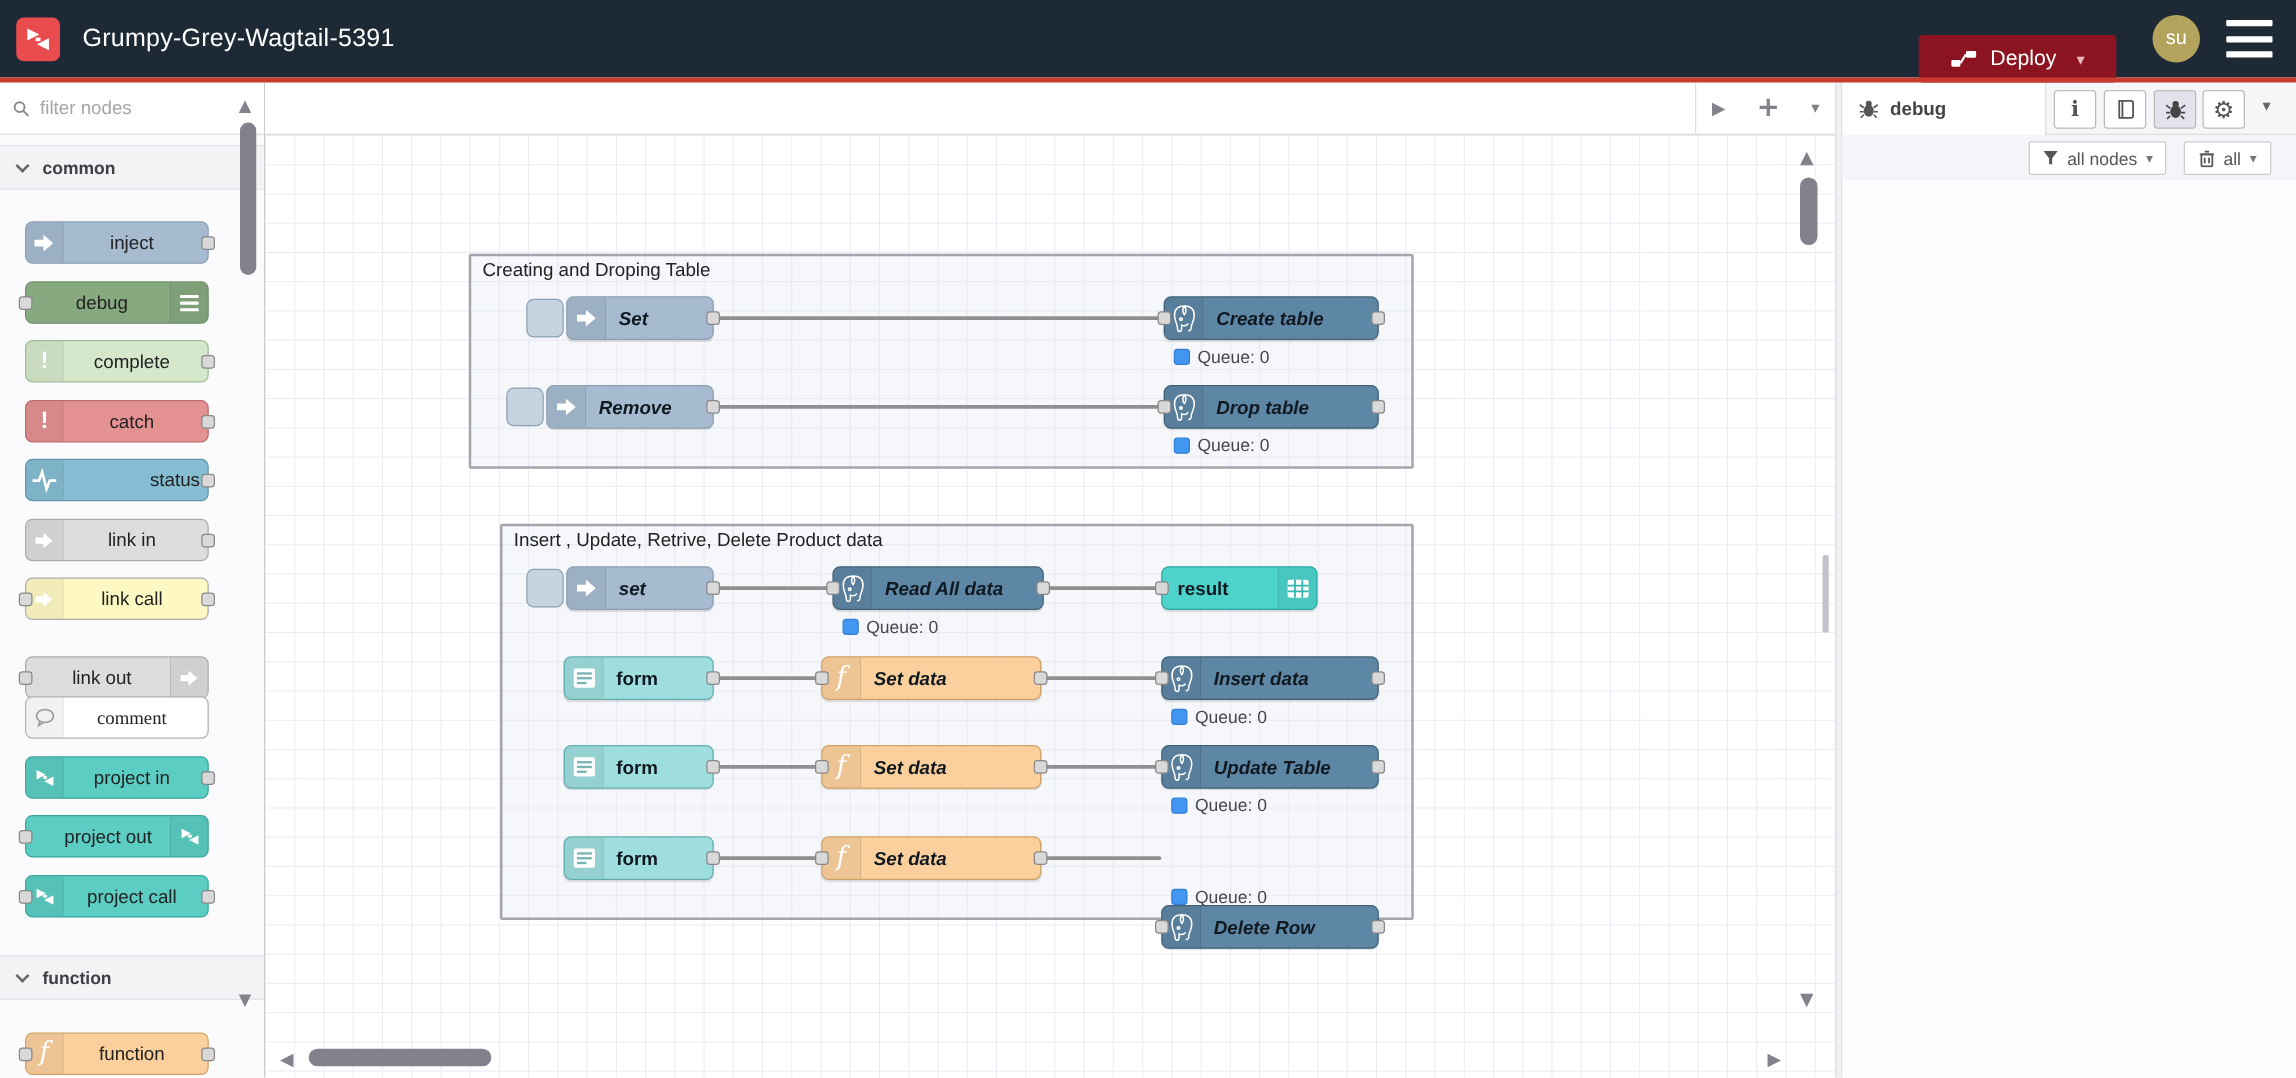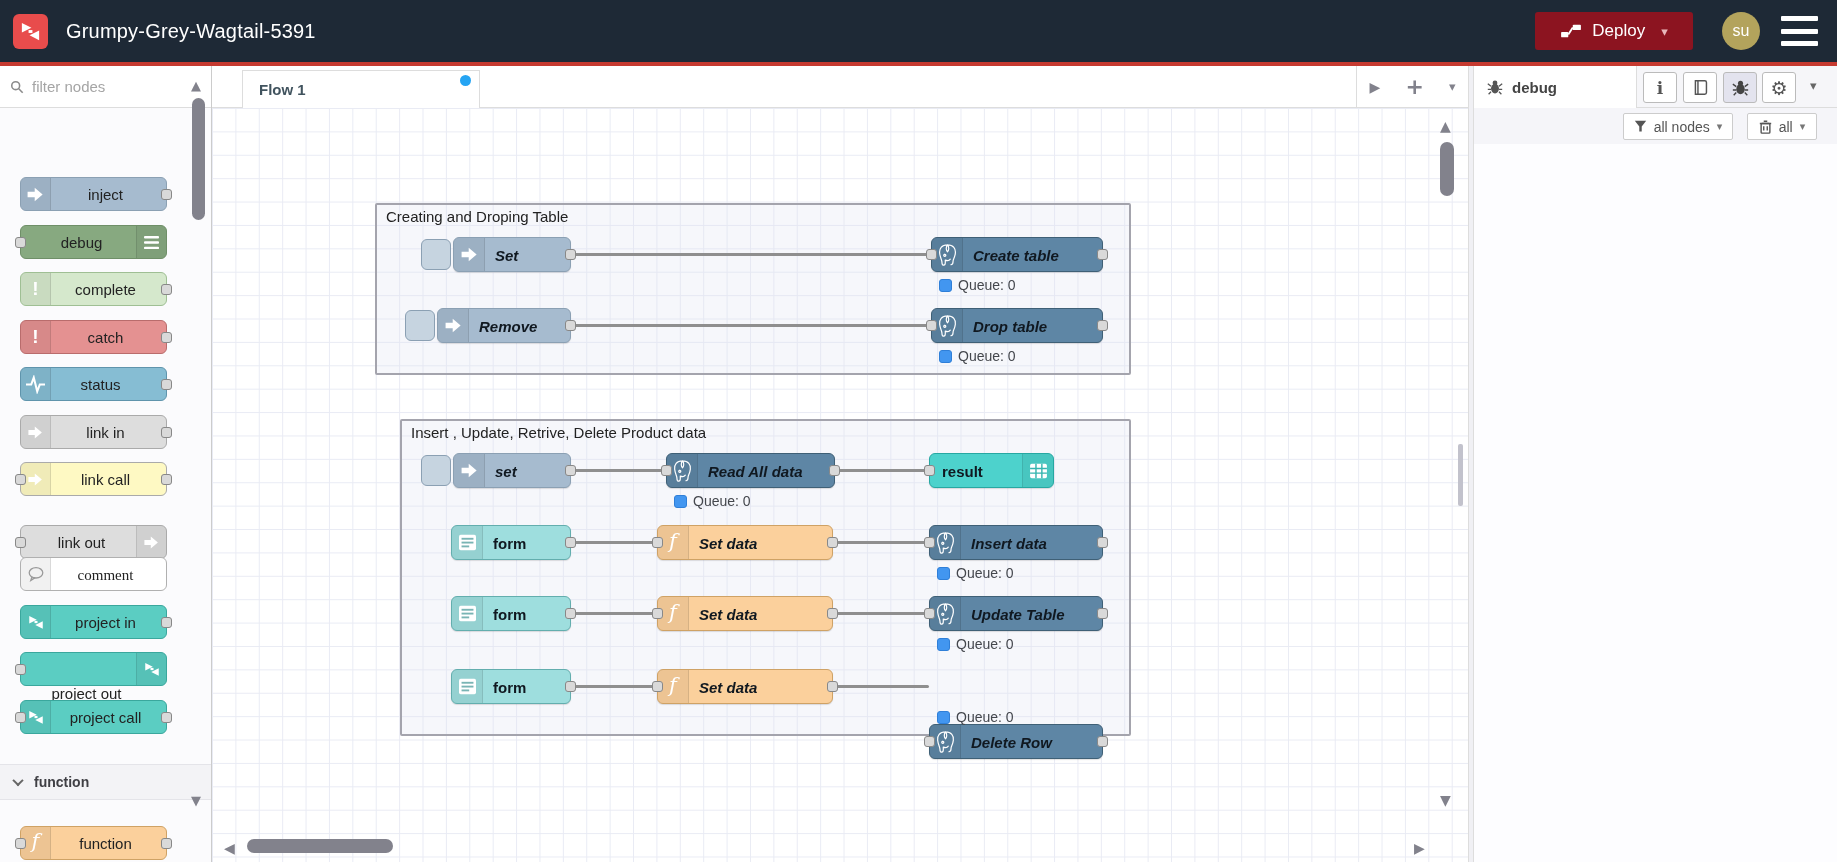--- a/index.html
+++ b/index.html
@@ -7,21 +7,21 @@
     font-family:"Liberation Sans", sans-serif; background:#fff; }
 
   
   #header { position:absolute; left:0; top:0; width:1837px; height:62px;
     background:#1e2936; display:flex; align-items:center; z-index:50; }
   #header-accent { position:absolute; left:0; top:62px; width:1837px; height:4px;
     background:#c63a30; z-index:50; }
   #logo { width:35px; height:35px; margin-left:13px; border-radius:6px;
     background:#e84c4c; display:flex; align-items:center; justify-content:center; }
   #app-title { color:#fff; font-size:20px; margin-left:18px; letter-spacing:.2px; }
-  #deploy-btn { position:absolute; left:1535px; top:12px; width:158px; height:38px;
+  #deploy-btn { position:absolute; left:1535px; top:28px; width:158px; height:38px;
     background:#8c1420; border:none; border-radius:3px; color:#fff; font-size:17px;
     display:flex; align-items:center; justify-content:center; gap:10px; cursor:pointer;
     font-family:inherit; }
   #deploy-caret { font-size:13px; color:#e8b6ba; margin-left:6px; }
   #user-avatar { position:absolute; left:1722px; top:12px; width:38px; height:38px;
     border-radius:50%; background:#b3a35c; color:#fff; font-size:16px;
     display:flex; align-items:center; justify-content:center; cursor:pointer; }
   #menu-btn { position:absolute; left:1781px; top:16px; width:37px; height:30px;
     display:flex; flex-direction:column; justify-content:space-between; cursor:pointer; }
   #menu-btn div { height:5px; background:#fff; border-radius:1px; }
@@ -188,20 +188,24 @@
 
 <div id="palette">
   <div id="palette-search">
     <svg width="14" height="14" viewBox="0 0 16 16" style="margin-left:10px">
       <circle cx="6.5" cy="6.5" r="4.5" fill="none" stroke="#8b8b8b" stroke-width="1.8"></circle>
       <path d="M10 10 L14.5 14.5" stroke="#8b8b8b" stroke-width="1.8"></path>
     </svg>
     <input type="text" placeholder="filter nodes" style="">
   </div>
   <div id="palette-body">
+      <div class="pal-cat" style="top: 8px;">
+        <span class="chev"></span>
+        <span class="cat-label">common</span>
+      </div>
       <div class="pnode" style="left: 20px; top: 69px; width: 147px; background: rgb(166, 187, 207); border: 1px solid rgb(139, 160, 179);">
         <div class="icon-box left">
           <svg width="19" height="19" viewBox="0 0 24 24">
             <polygon points="2,8.5 11,8.5 11,3.5 21,12 11,20.5 11,15.5 2,15.5" fill="#fff"></polygon>
           </svg>
         </div>
         <span class="plabel" style="left: 30px; right: 6px;">inject</span>
         <div class="port pr"></div>
       </div>
       <div class="pnode" style="left: 20px; top: 117px; width: 147px; background: rgb(135, 169, 128); border: 1px solid rgb(111, 143, 104);">
@@ -228,21 +232,21 @@
         </div>
         <span class="plabel" style="left: 30px; right: 6px;">catch</span>
         <div class="port pr"></div>
       </div>
       <div class="pnode" style="left: 20px; top: 259px; width: 147px; background: rgb(134, 189, 211); border: 1px solid rgb(95, 148, 172);">
         <div class="icon-box left">
           <svg width="21" height="19" viewBox="0 0 24 22">
             <polyline points="1,11 7,11 10,3 14,19 17,11 23,11" fill="none" stroke="#fff" stroke-width="2.4"></polyline>
           </svg>
         </div>
-        <span class="plabel" style="left: 20px; right: 6px;">status</span>
+        <span class="plabel" style="left: 20px; right: 6px; text-align: right;">status</span>
         <div class="port pr"></div>
       </div>
       <div class="pnode" style="left: 20px; top: 307px; width: 147px; background: rgb(221, 221, 221); border: 1px solid rgb(170, 170, 170);">
         <div class="icon-box left">
           <svg width="17" height="17" viewBox="0 0 24 24">
             <polygon points="2,8.5 11,8.5 11,3.5 21,12 11,20.5 11,15.5 2,15.5" fill="#fff"></polygon>
           </svg>
         </div>
         <span class="plabel" style="left: 30px; right: 6px;">link in</span>
         <div class="port pr"></div>
@@ -287,21 +291,21 @@
         <div class="port pr"></div>
       </div>
       <div class="pnode" style="left: 20px; top: 544px; width: 147px; background: rgb(91, 205, 194); border: 1px solid rgb(58, 167, 157);">
         <div class="icon-box right">
           <svg width="18" height="18" viewBox="0 0 24 24">
             <polygon points="3,4 13,9 3,14" fill="#fff"></polygon>
             <polygon points="21,11 11,16 21,21" fill="#fff"></polygon>
             <rect x="10" y="10.5" width="4" height="3" fill="#fff"></rect>
           </svg>
         </div>
-        <span class="plabel" style="left: 16px; right: 30px; margin-top: 24px;">project out</span>
+        <span class="plabel" style="left: 16px; right: 30px;">project out</span>
         <div class="port pl"></div>
       </div>
       <div class="pnode" style="left: 20px; top: 592px; width: 147px; background: rgb(91, 205, 194); border: 1px solid rgb(58, 167, 157);">
         <div class="icon-box left">
           <svg width="18" height="18" viewBox="0 0 24 24">
             <polygon points="3,4 13,9 3,14" fill="#fff"></polygon>
             <polygon points="21,11 11,16 21,21" fill="#fff"></polygon>
             <rect x="10" y="10.5" width="4" height="3" fill="#fff"></rect>
           </svg>
         </div>
@@ -321,24 +325,20 @@
         <div class="port pl"></div>
         <div class="port pr"></div>
       </div>
     </div>
   <span class="sb-arrow" id="pal-sb-up">▲</span>
   <div id="pal-sb-thumb"></div>
   <span class="sb-arrow" id="pal-sb-down">▼</span>
 </div>
 
 <div id="tabstrip">
-  <div id="flow-tab">
-    <span class="tab-label">Flow 1</span>
-    <span class="tab-dot"></span>
-  </div>
   <div id="tabstrip-tools">
     <span id="tab-next">▶</span>
     <span id="tab-add">+</span>
     <span id="tab-list-caret">▾</span>
   </div>
 </div>
 
 <div id="canvas">
   <div id="canvas-inner">
       <div class="group" style="left: 163px; top: 95px; width: 756px; height: 172px;">

